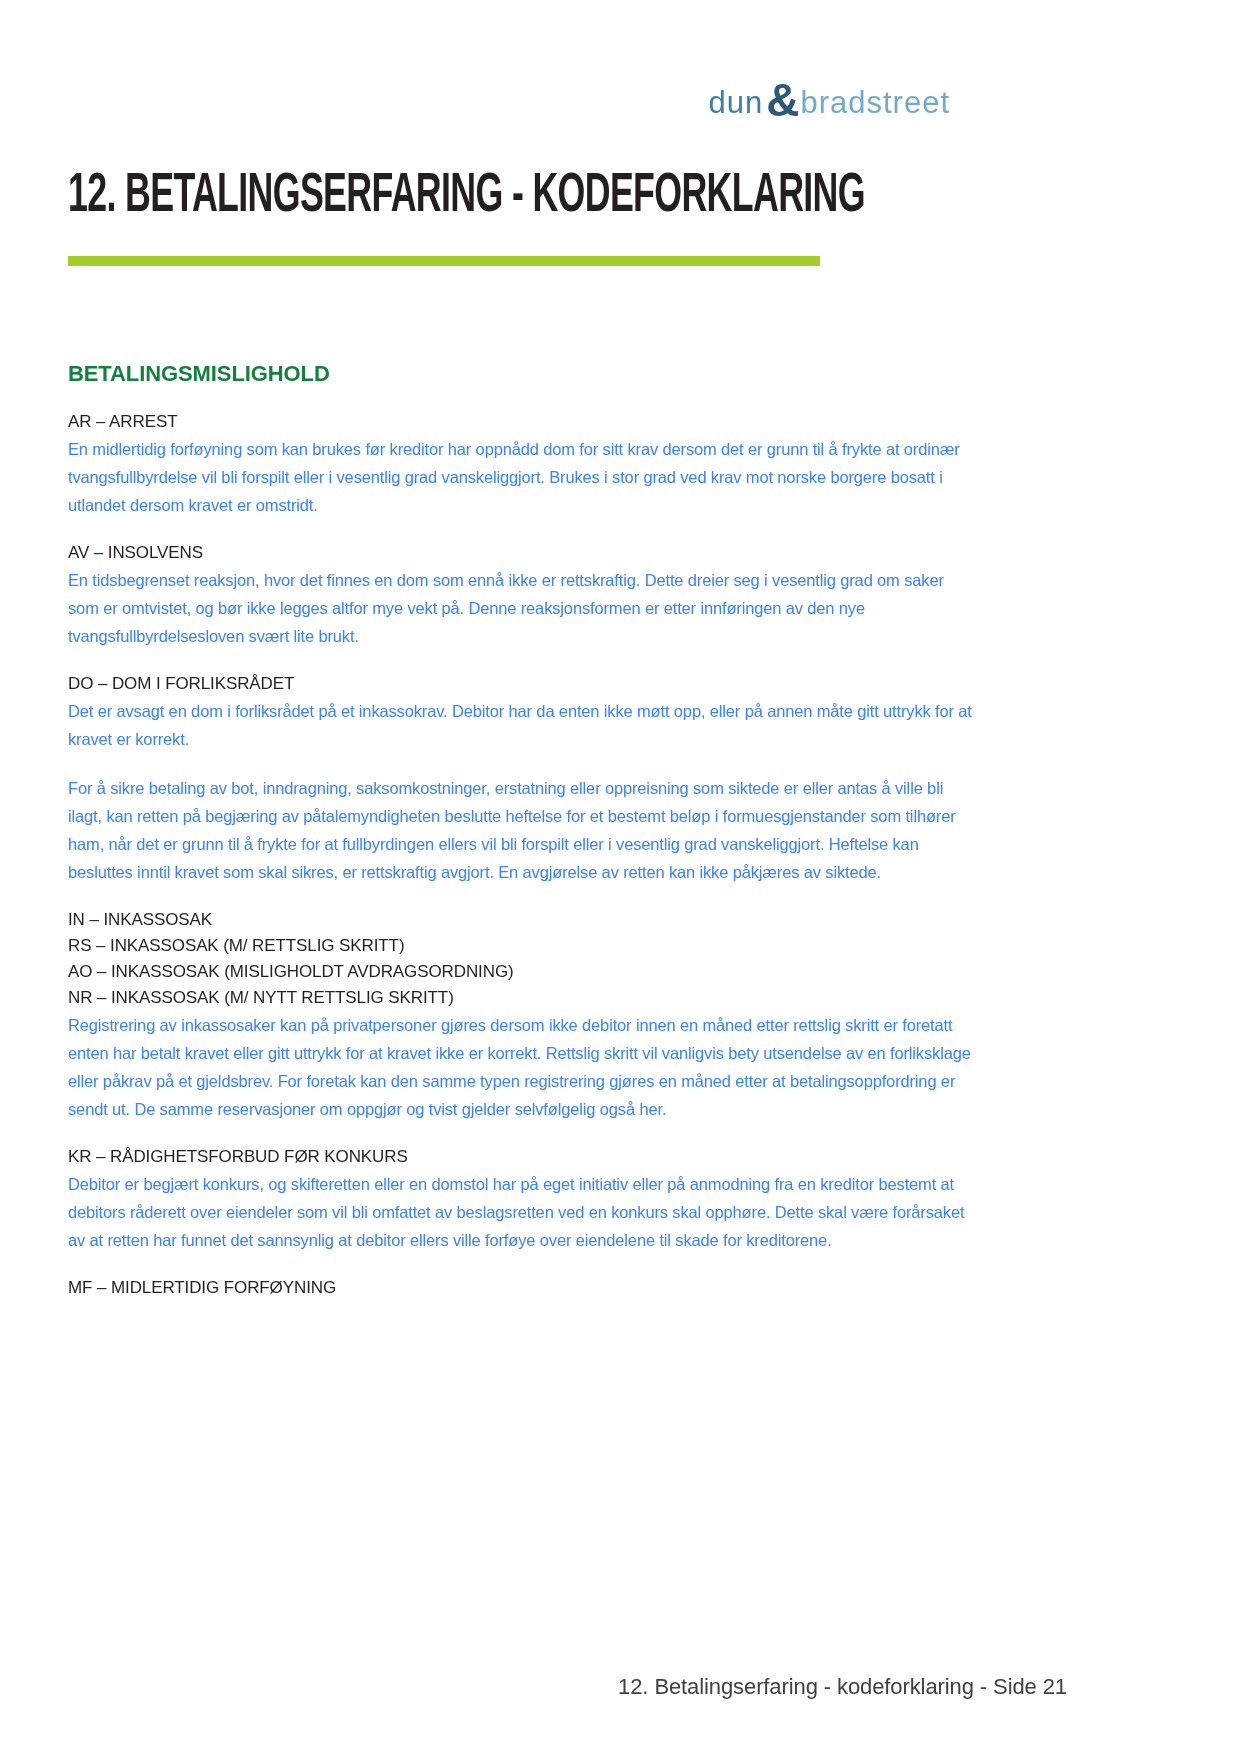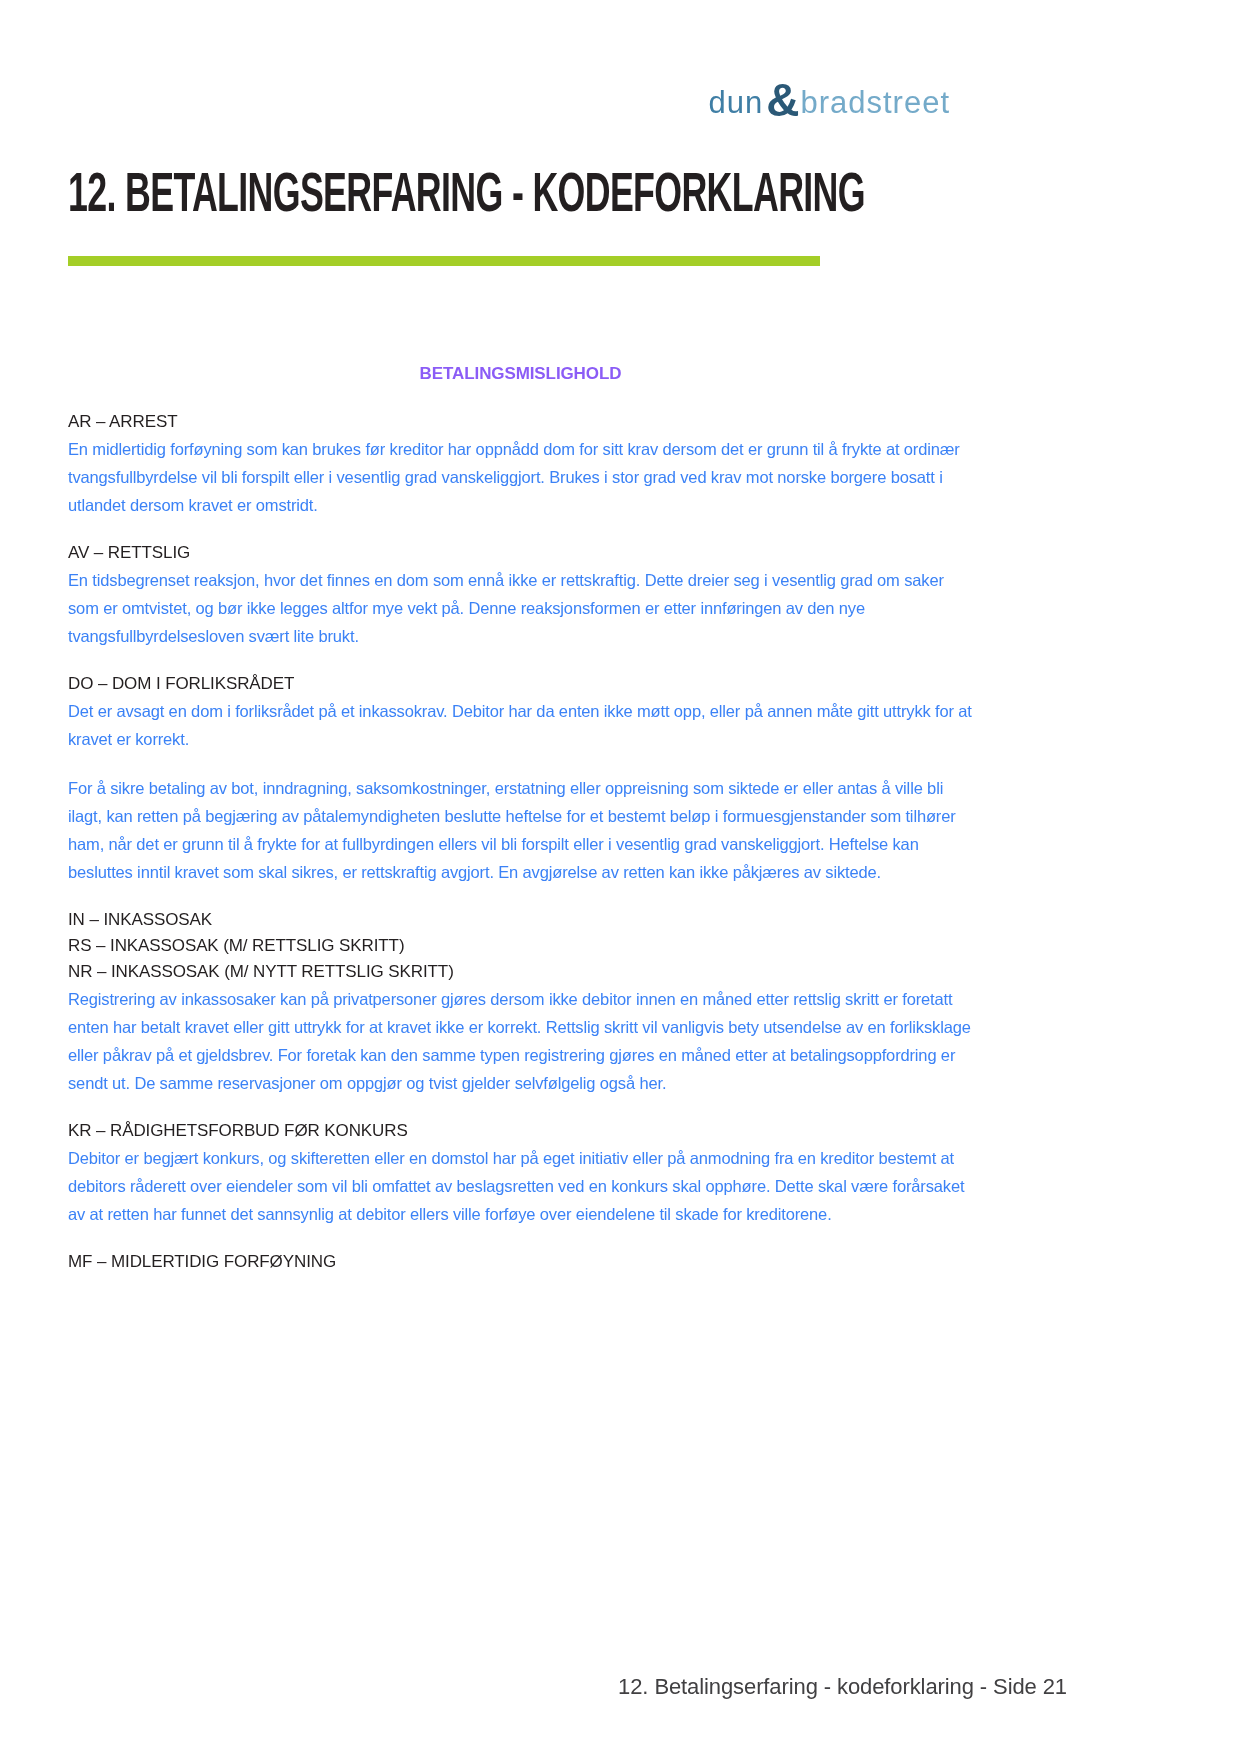--- a/index.html
+++ b/index.html
@@ -59,26 +59,25 @@
     line-height: 1.0;
   }
   .green-rule {
     width: 752px;
     height: 10px;
     margin-top: 36px;
     background: #a4ce27;
   }
   .category-heading {
     margin: 94px 0 0 0;
-    font-size: 17px;
+    font-size: 22px;
     font-weight: 700;
-    color: #8b5cf6;
+    color: #15803d;
     letter-spacing: -0.1px;
     line-height: 28px;
-    text-align: center;
   }
   .code-section { margin-top: 21px; }
   .code-heading {
     margin: 0;
     font-size: 17px;
     font-weight: 400;
     color: #231f20;
     letter-spacing: -0.1px;
     line-height: 26px;
   }
@@ -116,36 +115,37 @@
     <div class="green-rule"></div>
 
     <h2 class="category-heading">BETALINGSMISLIGHOLD</h2>
 
     <section class="code-section">
       <h3 class="code-heading">AR – ARREST</h3>
       <p class="code-body">En midlertidig forføyning som kan brukes før kreditor har oppnådd dom for sitt krav dersom det er grunn til å frykte at ordinær tvangsfullbyrdelse vil bli forspilt eller i vesentlig grad vanskeliggjort. Brukes i stor grad ved krav mot norske borgere bosatt i utlandet dersom kravet er omstridt.</p>
     </section>
 
     <section class="code-section">
-      <h3 class="code-heading">AV – RETTSLIG</h3>
+      <h3 class="code-heading">AV – INSOLVENS</h3>
       <p class="code-body">En tidsbegrenset reaksjon, hvor det finnes en dom som ennå ikke er rettskraftig. Dette dreier seg i vesentlig grad om saker som er omtvistet, og bør ikke legges altfor mye vekt på. Denne reaksjonsformen er etter innføringen av den nye tvangsfullbyrdelsesloven svært lite brukt.</p>
     </section>
 
     <section class="code-section">
       <h3 class="code-heading">DO – DOM I FORLIKSRÅDET</h3>
       <p class="code-body">Det er avsagt en dom i forliksrådet på et inkassokrav. Debitor har da enten ikke møtt opp, eller på annen måte gitt uttrykk for at kravet er korrekt.</p>
     </section>
 
     <section class="code-section">
       <p class="code-body">For å sikre betaling av bot, inndragning, saksomkostninger, erstatning eller oppreisning som siktede er eller antas å ville bli ilagt, kan retten på begjæring av påtalemyndigheten beslutte heftelse for et bestemt beløp i formuesgjenstander som tilhører ham, når det er grunn til å frykte for at fullbyrdingen ellers vil bli forspilt eller i vesentlig grad vanskeliggjort. Heftelse kan besluttes inntil kravet som skal sikres, er rettskraftig avgjort. En avgjørelse av retten kan ikke påkjæres av siktede.</p>
     </section>
 
     <section class="code-section">
       <h3 class="code-heading">IN – INKASSOSAK</h3>
       <h3 class="code-heading">RS – INKASSOSAK (M/ RETTSLIG SKRITT)</h3>
+      <h3 class="code-heading">AO – INKASSOSAK (MISLIGHOLDT AVDRAGSORDNING)</h3>
       <h3 class="code-heading">NR – INKASSOSAK (M/ NYTT RETTSLIG SKRITT)</h3>
       <p class="code-body">Registrering av inkassosaker kan på privatpersoner gjøres dersom ikke debitor innen en måned etter rettslig skritt er foretatt enten har betalt kravet eller gitt uttrykk for at kravet ikke er korrekt. Rettslig skritt vil vanligvis bety utsendelse av en forliksklage eller påkrav på et gjeldsbrev. For foretak kan den samme typen registrering gjøres en måned etter at betalingsoppfordring er sendt ut. De samme reservasjoner om oppgjør og tvist gjelder selvfølgelig også her.</p>
     </section>
 
 
     <section class="code-section">
       <h3 class="code-heading">KR – RÅDIGHETSFORBUD FØR KONKURS</h3>
       <p class="code-body">Debitor er begjært konkurs, og skifteretten eller en domstol har på eget initiativ eller på anmodning fra en kreditor bestemt at debitors råderett over eiendeler som vil bli omfattet av beslagsretten ved en konkurs skal opphøre. Dette skal være forårsaket av at retten har funnet det sannsynlig at debitor ellers ville forføye over eiendelene til skade for kreditorene.</p>
     </section>
 

